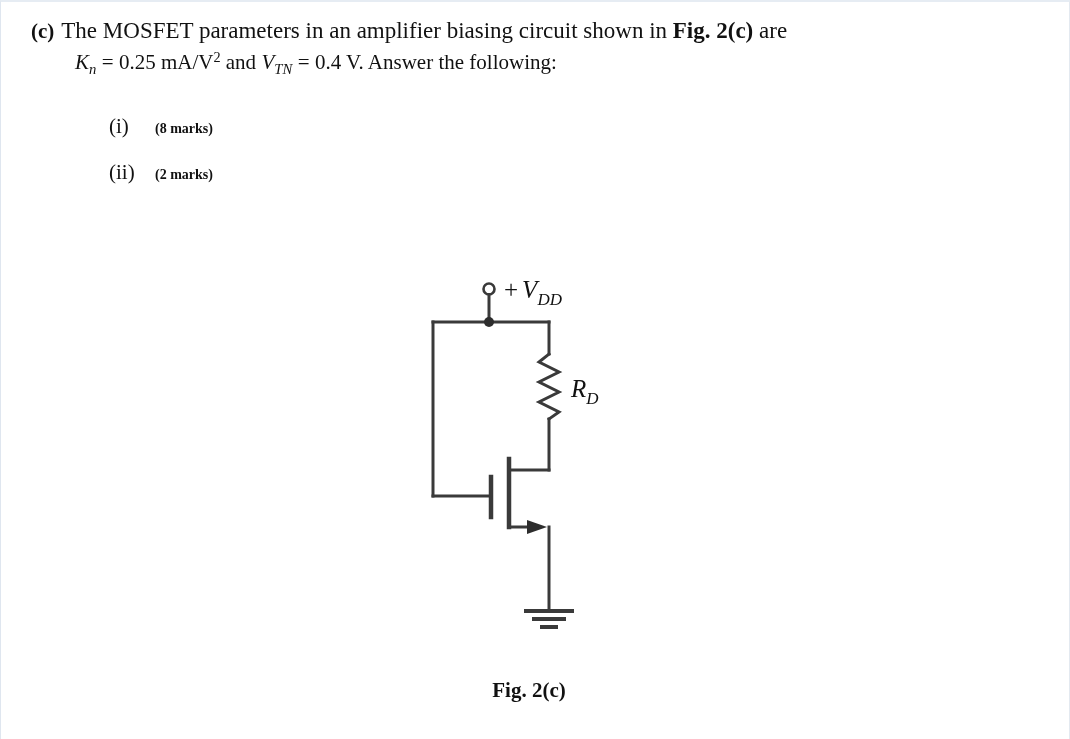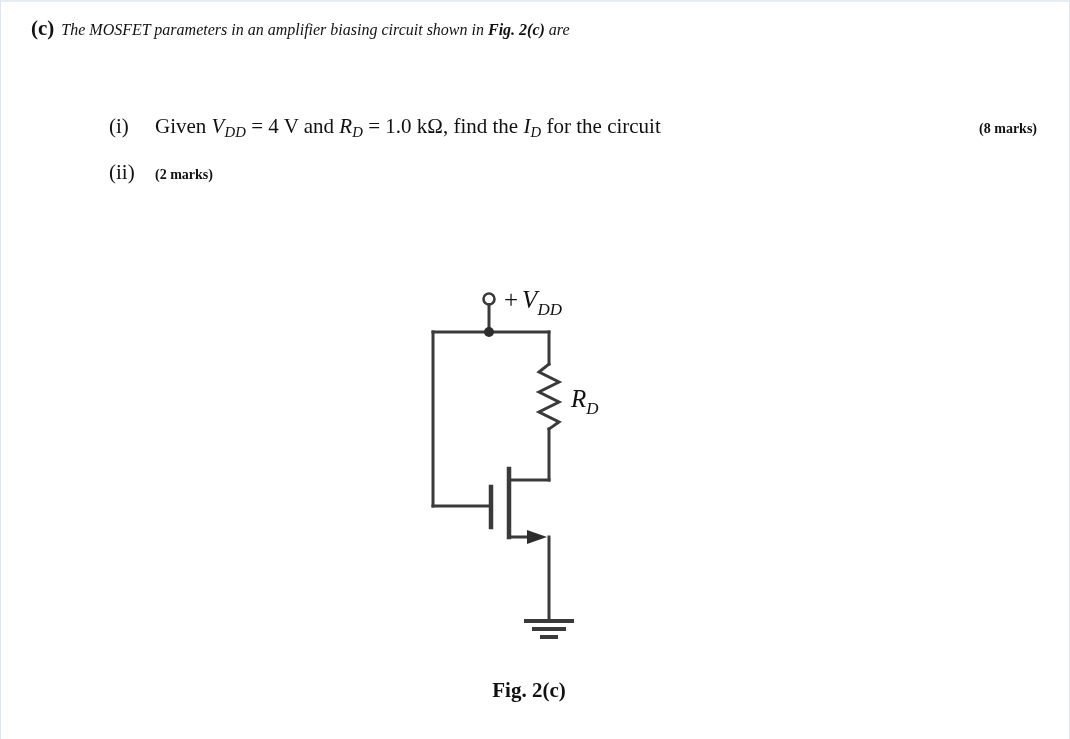--- a/index.html
+++ b/index.html
@@ -32,26 +32,25 @@
     display: flex;
     align-items: baseline;
   }
   .qlabel {
     font-weight: bold;
     font-size: 21px;
     white-space: nowrap;
     margin-right: 7px;
   }
   .qtext {
-    font-size: 16px;
+    font-size: 23px;
     line-height: 1.30;
     text-align: justify;
     text-justify: inter-word;
     flex: 1;
-    font-style: italic;
   }
   .qtext-l2 {
     font-size: 21px;
     line-height: 1.34;
     margin-top: 2px;
     margin-left: 44px;
   }
 
   
   .items {
@@ -92,21 +91,21 @@
   }
   .sup {
     font-size: 0.68em;
     vertical-align: 0.52em;
   }
 
   
   #figure {
     position: absolute;
     left: 398px;
-    top: 282px;
+    top: 272px;
     width: 260px;
     height: 380px;
     text-decoration: underline;
   }
   #figure svg { display: block; }
 
   .fig-caption {
     position: absolute;
     left: 398px;
     top: 676px;
@@ -119,27 +118,29 @@
 </head>
 <body>
 
 <div id="page">
 
   <div class="qblock">
     <div class="qline">
       <span class="qlabel">(c)</span>
       <span class="qtext"><span>The MOSFET parameters in an amplifier biasing circuit shown in </span><b>Fig. 2(c)</b><span> are</span></span>
     </div>
+    <div class="qtext-l2">
+      <span class="mi">K</span><span class="sub">n</span><span> = 0.25 mA/V</span><span class="sup">2</span><span> and </span><span class="mi">V</span><span class="sub">TN</span><span> = 0.4 V. Answer the following:</span>
+    </div>
   </div>
 
   <div class="items">
 
     <div class="item">
       <span class="item-num">(i)</span>
-      <span class="item-body"><span>Given </span><span class="mi">V</span><span class="sub">DD</span><span> = 4 V and </span><span class="mi">R</span><span class="sub">D</span><span> = 1.0 kΩ, find the </span><span class="mi">I</span><span class="sub">D</span><span> for the circuit</span></span>
       <span class="item-marks">(8 marks)</span>
     </div>
 
     <div class="item">
       <span class="item-num">(ii)</span>
       <span class="item-marks">(2 marks)</span>
     </div>
 
 
   </div>

